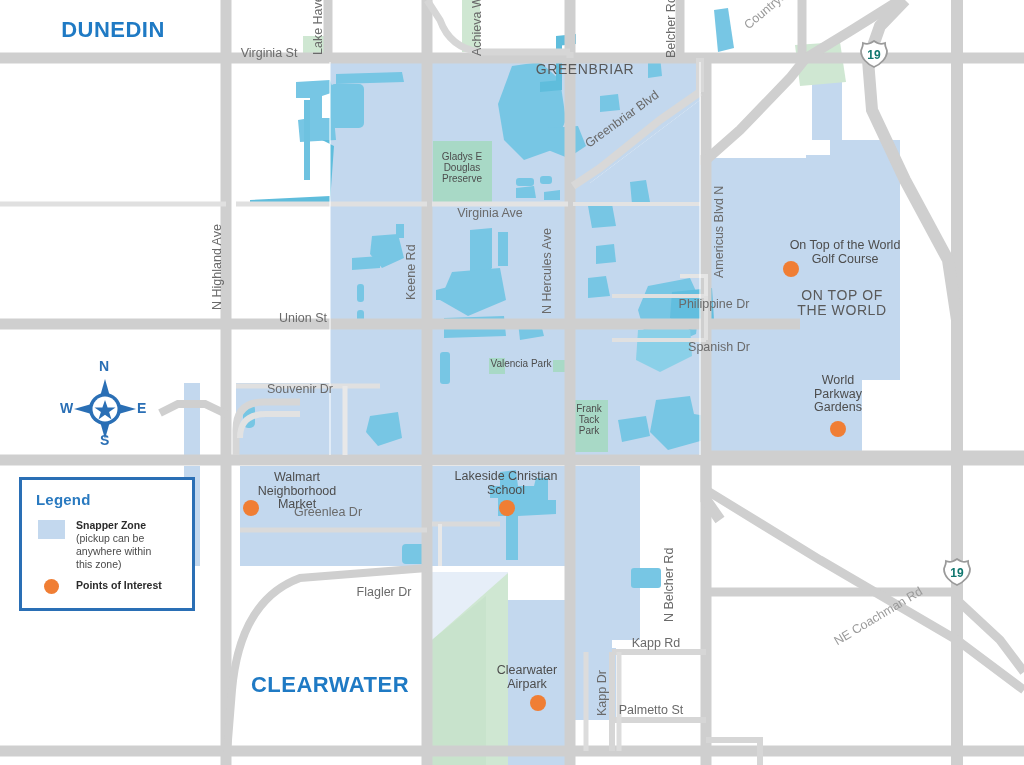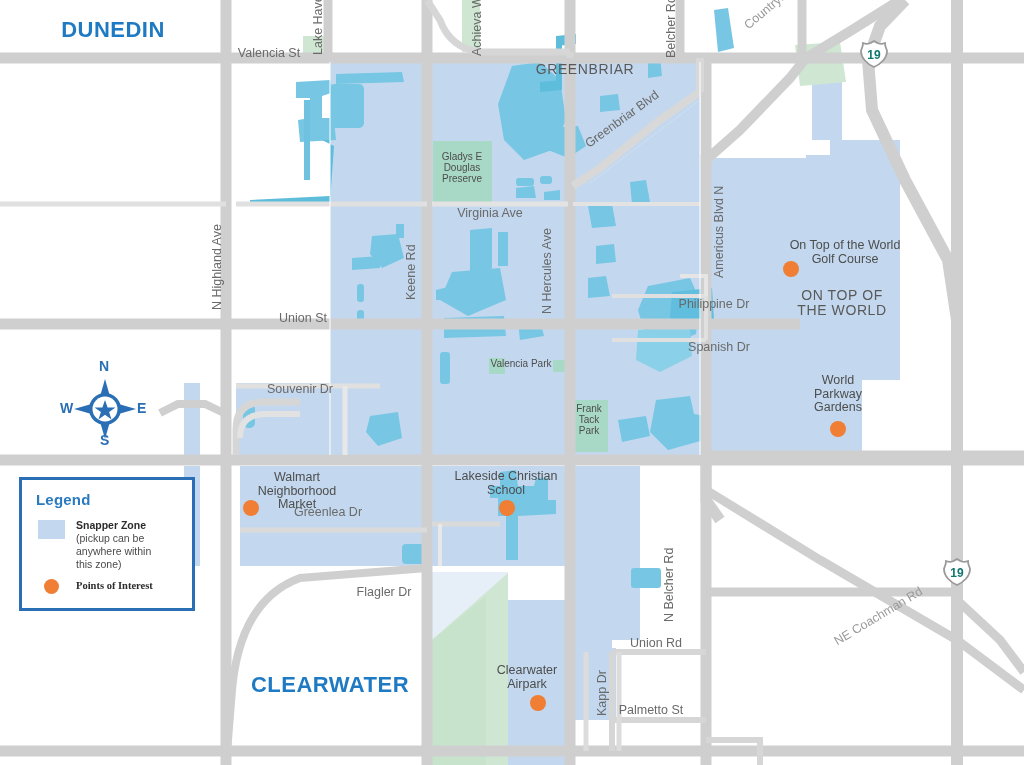--- a/index.html
+++ b/index.html
@@ -270,29 +270,29 @@
     </g>
   </svg>
 
   <div class="lbl lbl-city ctr" style="left:113px;top:18px;">DUNEDIN</div>
   <div class="lbl lbl-city ctr" style="left:330px;top:673px;">CLEARWATER</div>
 
   <div class="lbl lbl-place ctr" style="left:585px;top:62px;">GREENBRIAR</div>
   <div class="lbl lbl-place ctr" style="left:842px;top:288px;text-align:center;white-space:pre;">ON TOP OF
 THE WORLD</div>
 
-  <div class="lbl lbl-street ctr" style="left:269px;top:47px;">Valencia St</div>
+  <div class="lbl lbl-street ctr" style="left:269px;top:47px;">Virginia St</div>
   <div class="lbl lbl-street ctr" style="left:490px;top:207px;">Virginia Ave</div>
   <div class="lbl lbl-street ctr" style="left:303px;top:312px;">Union St</div>
   <div class="lbl lbl-street ctr" style="left:714px;top:298px;">Philippine Dr</div>
   <div class="lbl lbl-street ctr" style="left:719px;top:341px;">Spanish Dr</div>
   <div class="lbl lbl-street ctr" style="left:300px;top:383px;">Souvenir Dr</div>
   <div class="lbl lbl-street ctr" style="left:328px;top:506px;">Greenlea Dr</div>
   <div class="lbl lbl-street ctr" style="left:384px;top:586px;">Flagler Dr</div>
-  <div class="lbl lbl-street ctr" style="left:656px;top:637px;">Union Rd</div>
+  <div class="lbl lbl-street ctr" style="left:656px;top:637px;">Kapp Rd</div>
   <div class="lbl lbl-street ctr" style="left:651px;top:704px;">Palmetto St</div>
 
   <div class="lbl lbl-street rot90" style="left:312px;top:55px;transform-origin:0 0;transform:rotate(-90deg);">Lake Haven</div>
   <div class="lbl lbl-street rot90" style="left:471px;top:56px;transform-origin:0 0;transform:rotate(-90deg);">Achieva Wy</div>
   <div class="lbl lbl-street rot90" style="left:665px;top:58px;transform-origin:0 0;transform:rotate(-90deg);">Belcher Rd</div>
   <div class="lbl lbl-street rot90" style="left:211px;top:310px;transform-origin:0 0;transform:rotate(-90deg);">N Highland Ave</div>
   <div class="lbl lbl-street rot90" style="left:405px;top:300px;transform-origin:0 0;transform:rotate(-90deg);">Keene Rd</div>
   <div class="lbl lbl-street rot90" style="left:541px;top:314px;transform-origin:0 0;transform:rotate(-90deg);">N Hercules Ave</div>
   <div class="lbl lbl-street rot90" style="left:713px;top:278px;transform-origin:0 0;transform:rotate(-90deg);">Americus Blvd N</div>
   <div class="lbl lbl-street rot90" style="left:663px;top:622px;transform-origin:0 0;transform:rotate(-90deg);">N Belcher Rd</div>
@@ -371,21 +371,21 @@
     <div class="legend-row">
       <div class="legend-swatch-zone"></div>
       <div class="legend-txt">
         <b>Snapper Zone</b>
         <div class="legend-sub" style="white-space:pre;">(pickup can be
 anywhere within
 this zone)</div>
       </div>
     </div>
 
-    <div class="legend-row" style="margin-top:4px;align-items:center;font-family:Liberation Serif, serif;">
+    <div class="legend-row" style="margin-top:4px;align-items:center;">
       <div class="legend-swatch-dot"></div>
       <div class="legend-txt">
         <b>Points of Interest</b>
       </div>
     </div>
   </div>
 
 </div>
 
 </body></html>

